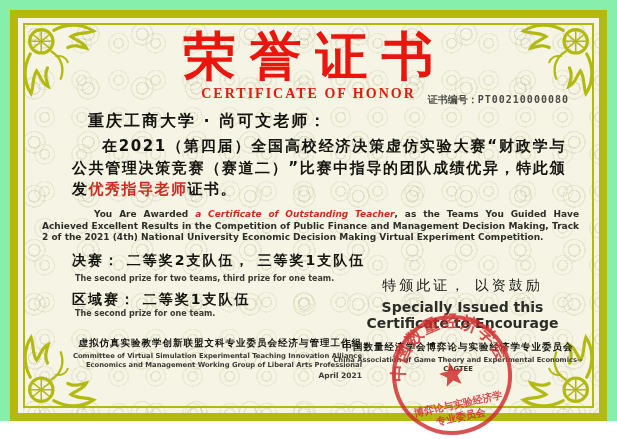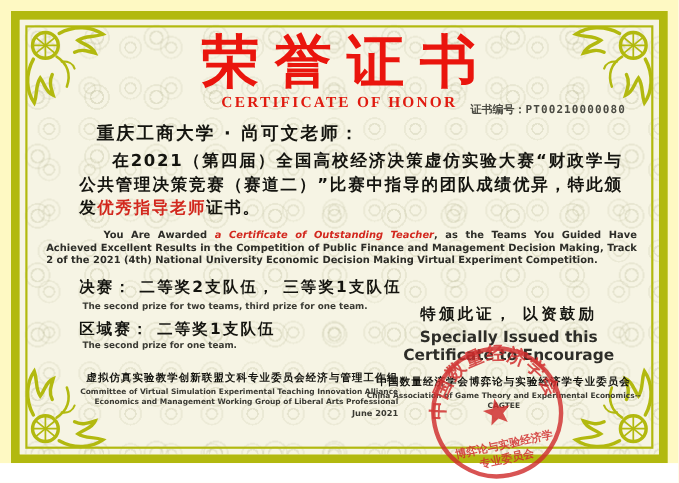--- a/index.html
+++ b/index.html
@@ -1,17 +1,17 @@
 <!DOCTYPE html>
 <html><head>
 <meta charset="utf-8">
 <style>
   html,body{margin:0;padding:0;background:#ffffff;}
   .page{
-    position:relative;width:617px;height:439px;background:#fef9c3;overflow:hidden;
+    position:relative;width:617px;height:439px;background:#86efac;overflow:hidden;
     font-family:"DejaVu Sans","Liberation Sans",sans-serif;
   }
   
   .band{
     position:absolute;left:10px;top:10px;right:10px;bottom:18px;
     border:8px solid #b2b90f;box-sizing:border-box;
   }
   .interior{
     position:absolute;left:18px;top:18px;right:18px;bottom:26px;
     background-color:#f6f4e4;
@@ -57,21 +57,21 @@
     text-indent:52px;text-align:justify;
   }
   .body-en .red{font-style:italic;}
   
   .award-cn{position:absolute;font-size:14px;font-weight:700;color:#14140f;letter-spacing:2px;}
   .award-en{position:absolute;font-size:8px;font-weight:700;color:#3a3a33;}
   .a1cn{left:72px;top:252px;} .a1en{left:75px;top:274px;}
   .a2cn{left:72px;top:291px;} .a2en{left:75px;top:309px;}
   
   .issue{position:absolute;left:340px;top:277px;width:245px;text-align:center;}
-  .issue-cn{font-size:14px;font-weight:700;color:#14140f;letter-spacing:3px;}
+  .issue-cn{font-size:14px;font-weight:400;color:#14140f;letter-spacing:3px;}
   .issue-en{margin-top:4px;font-size:14px;font-weight:700;color:#2d2d28;}
   
   .org-left{position:absolute;left:48px;top:337px;width:314px;text-align:right;}
   .org-right{position:absolute;left:333px;top:341px;width:250px;text-align:center;z-index:1;}
   .org-cn{font-size:9.5px;font-weight:700;color:#14140f;letter-spacing:1px;}
   .org-en{margin-top:2px;font-size:6.8px;font-weight:700;color:#3a3a33;line-height:8.6px;}
   .org-date-cn{margin-top:6px;font-size:9px;font-weight:600;color:#14140f;letter-spacing:2px;}
   .org-date-en{margin-top:2px;font-size:7.5px;font-weight:700;color:#3a3a33;}
   
   .seal{
@@ -149,21 +149,21 @@
     <div class="issue-cn">特颁此证， 以资鼓励</div>
     <div class="issue-en">Specially Issued this Certificate to Encourage</div>
   </div>
 
   <div class="org-left">
     <div class="org-cn">虚拟仿真实验教学创新联盟文科专业委员会经济与管理工作组</div>
     <div class="org-en">
       <div>Committee of Virtual Simulation Experimental Teaching Innovation Alliance</div>
       <div>Economics and Management Working Group of Liberal Arts Professional</div>
     </div>
-    <div class="org-date-en">June 2021</div>
+    <div class="org-date-en">April 2021</div>
   </div>
 
   <div class="org-right">
     <div class="org-cn">中国数量经济学会博弈论与实验经济学专业委员会</div>
     <div class="org-en">China Association of Game Theory and Experimental Economics--CAGTEE</div>
   </div>
 
   <svg class="seal" viewBox="0 0 128 128">
     <defs>
       <path id="seal-arc" d="M 16,64 A 48,48 0 0 1 112,64"></path>

